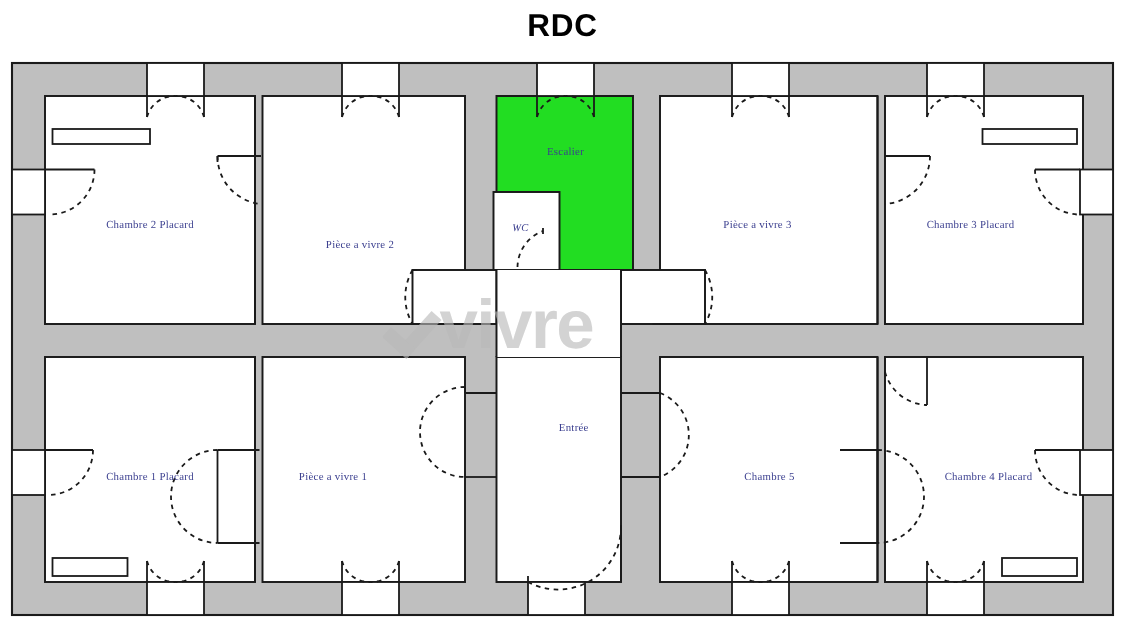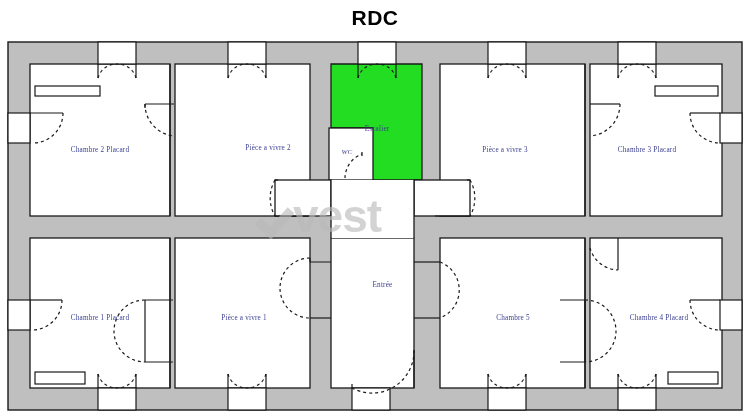--- a/index.html
+++ b/index.html
@@ -272,28 +272,28 @@
     <g stroke="#1a1a1a" stroke-width="1.3" fill="none">
       <path d="M170,64 L170,216"></path>
       <path d="M170,238 L170,388"></path>
       <path d="M585,64 L585,216"></path>
       <path d="M585,238 L585,388"></path>
     </g>
 
   </svg>
 
   <div class="room-label" style="left:100px;top:150px;">Chambre 2  Placard</div>
-  <div class="room-label" style="left:240px;top:148px;margin-left:28px;">Pièce a vivre 2</div>
-  <div class="room-label" style="left:377px;top:101px;margin-top:28px;">Escalier</div>
+  <div class="room-label" style="left:240px;top:163px;">Pièce a vivre 2</div>
+  <div class="room-label" style="left:377px;top:101px;">Escalier</div>
   <div class="room-label small" style="left:347px;top:152px;font-style:italic;">WC</div>
   <div class="room-label" style="left:505px;top:150px;">Pièce a vivre 3</div>
   <div class="room-label" style="left:647px;top:150px;">Chambre 3  Placard</div>
   <div class="room-label" style="left:100px;top:318px;">Chambre 1  Placard</div>
-  <div class="room-label" style="left:244px;top:318px;font-family:Liberation Serif, serif;">Pièce a vivre 1</div>
+  <div class="room-label" style="left:222px;top:318px;font-family:Liberation Serif, serif;">Pièce a vivre 1</div>
   <div class="room-label" style="left:377px;top:285px;padding-left:11px;">Entrée</div>
   <div class="room-label" style="left:513px;top:318px;">Chambre 5</div>
   <div class="room-label" style="left:647px;top:318px;padding-left:24px;">Chambre 4  Placard</div>
 
   <div id="watermark">
-    <span class="wm-check"></span><span>vest</span>
+    <span class="wm-check"></span><span>vivre</span>
   </div>
 
 </div>
 
 </body></html>

